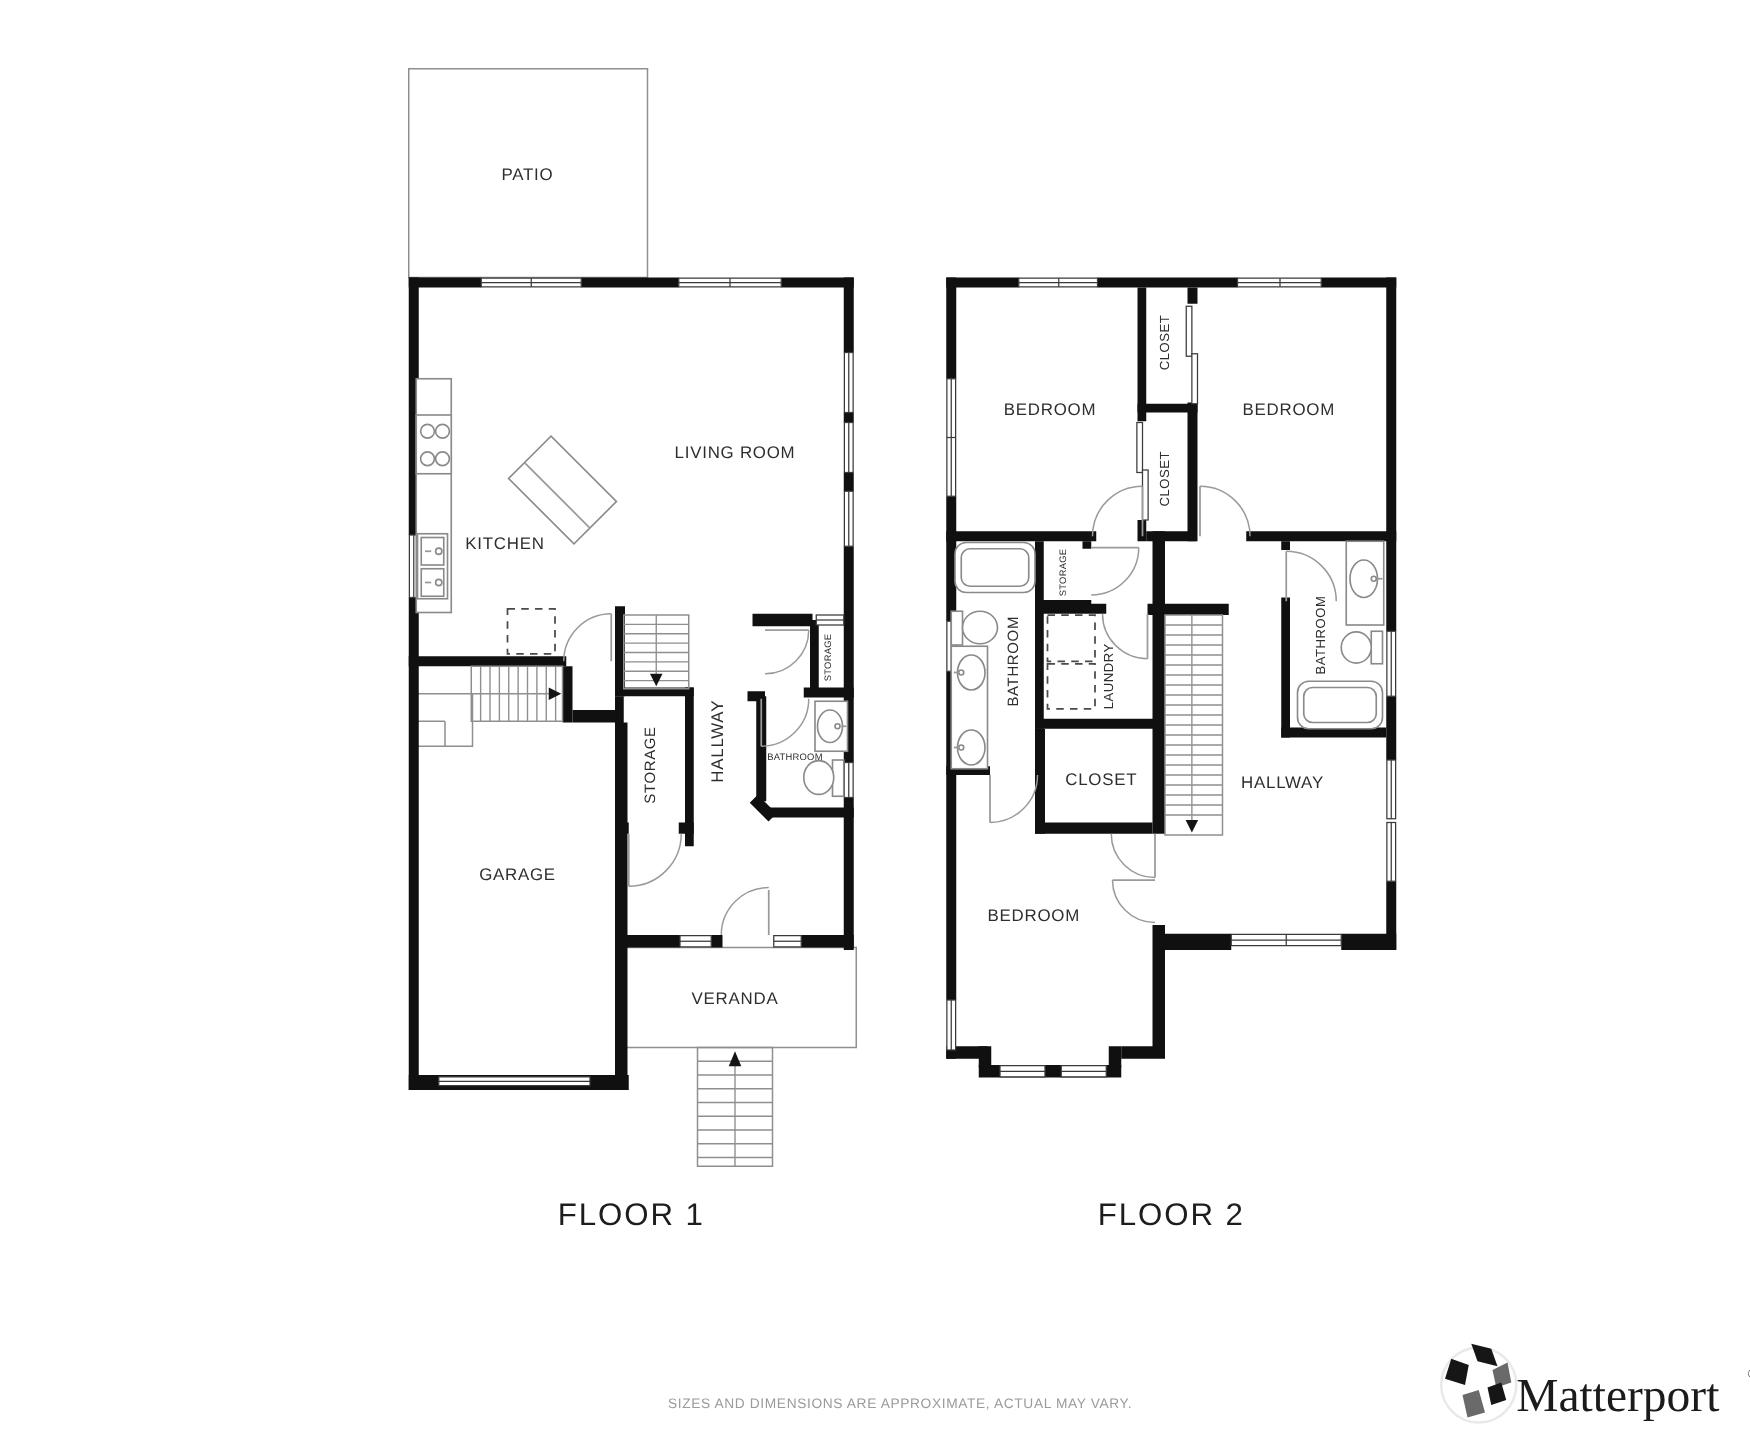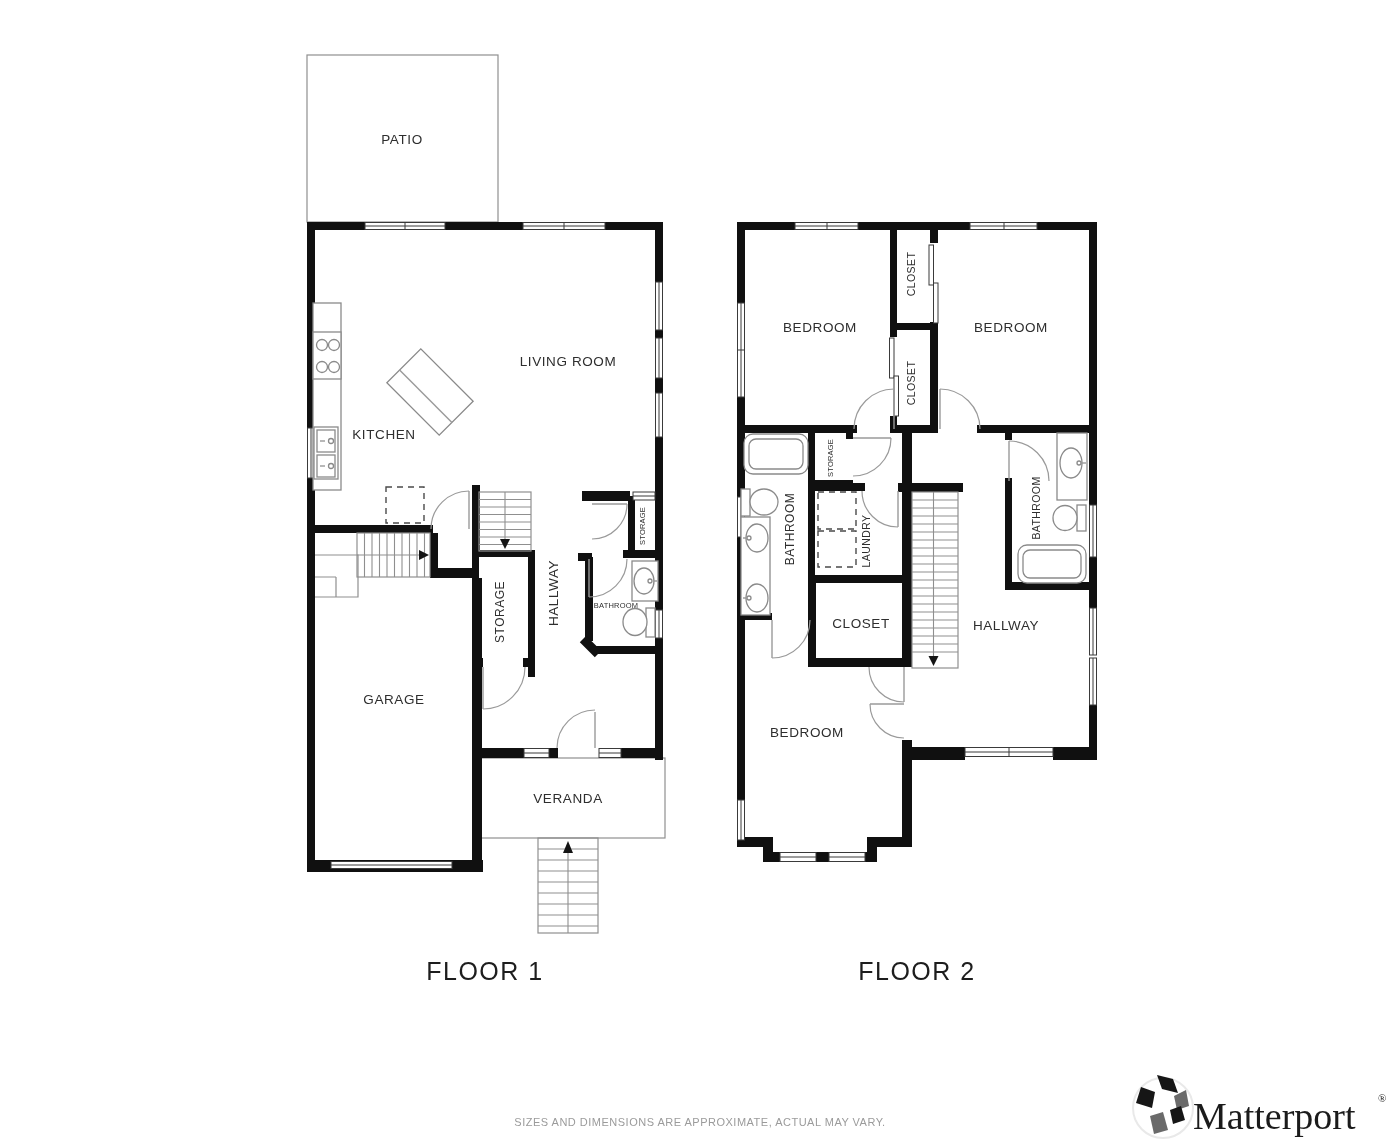--- a/index.html
+++ b/index.html
@@ -1,16 +1,16 @@
 <!DOCTYPE html>
 <html><head>
 <meta charset="utf-8">
 <style>
   html,body{margin:0;padding:0;background:#ffffff;}
-  .page{position:relative;width:1108px;height:1147px;background:#fff;font-family:"Liberation Sans",sans-serif;}
+  .page{position:relative;width:1108px;height:1147px;background:#fff;font-family:"Liberation Sans",sans-serif;padding-left:20px;}
   svg{display:block;}
   .wall{fill:#101010;stroke:none;}
   .thin{fill:none;stroke:#8f8f8f;stroke-width:1.2;}
   .fix{fill:#ffffff;stroke:#8a8a8a;stroke-width:1.3;}
   .arc{fill:none;stroke:#9a9a9a;stroke-width:1.2;}
   .leaf{stroke:#9a9a9a;stroke-width:1.4;}
   .win{fill:#ffffff;stroke:#3a3a3a;stroke-width:1;}
   .winline{stroke:#3a3a3a;stroke-width:1;}
   .dash{fill:none;stroke:#4a4a4a;stroke-width:1.4;stroke-dasharray:6 5;}
   .tread{stroke:#8f8f8f;stroke-width:1.1;fill:none;}

